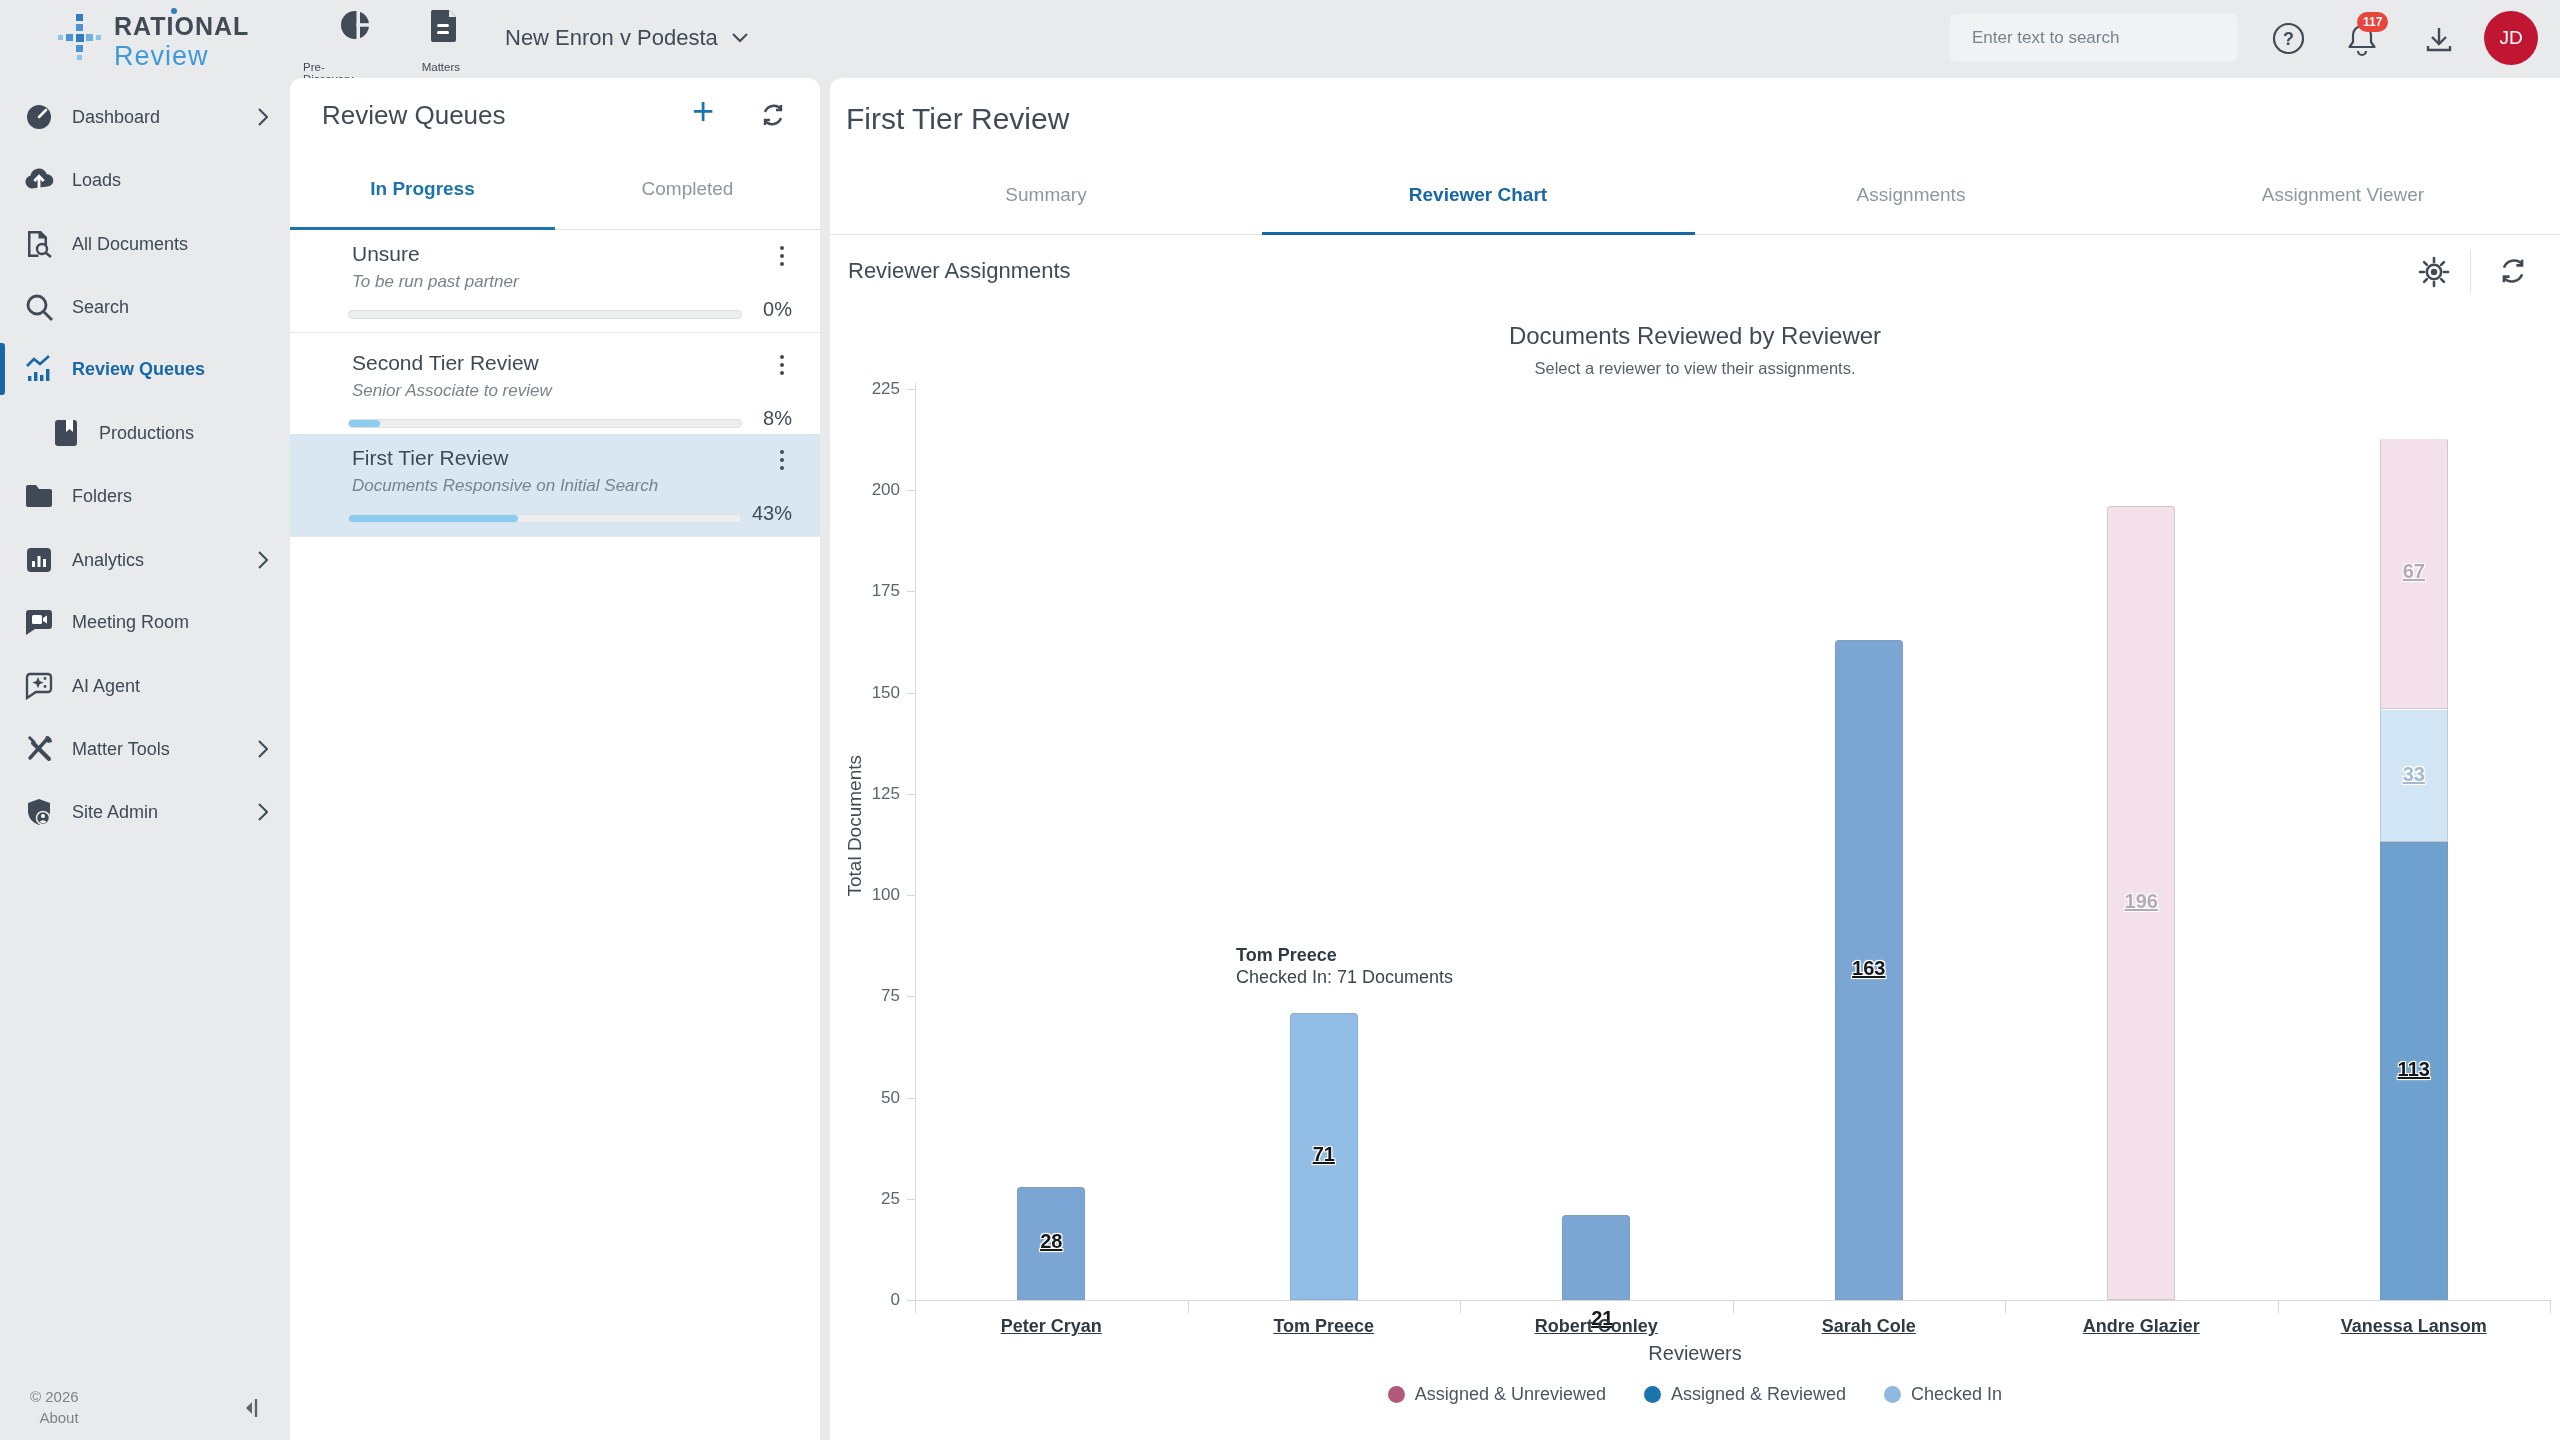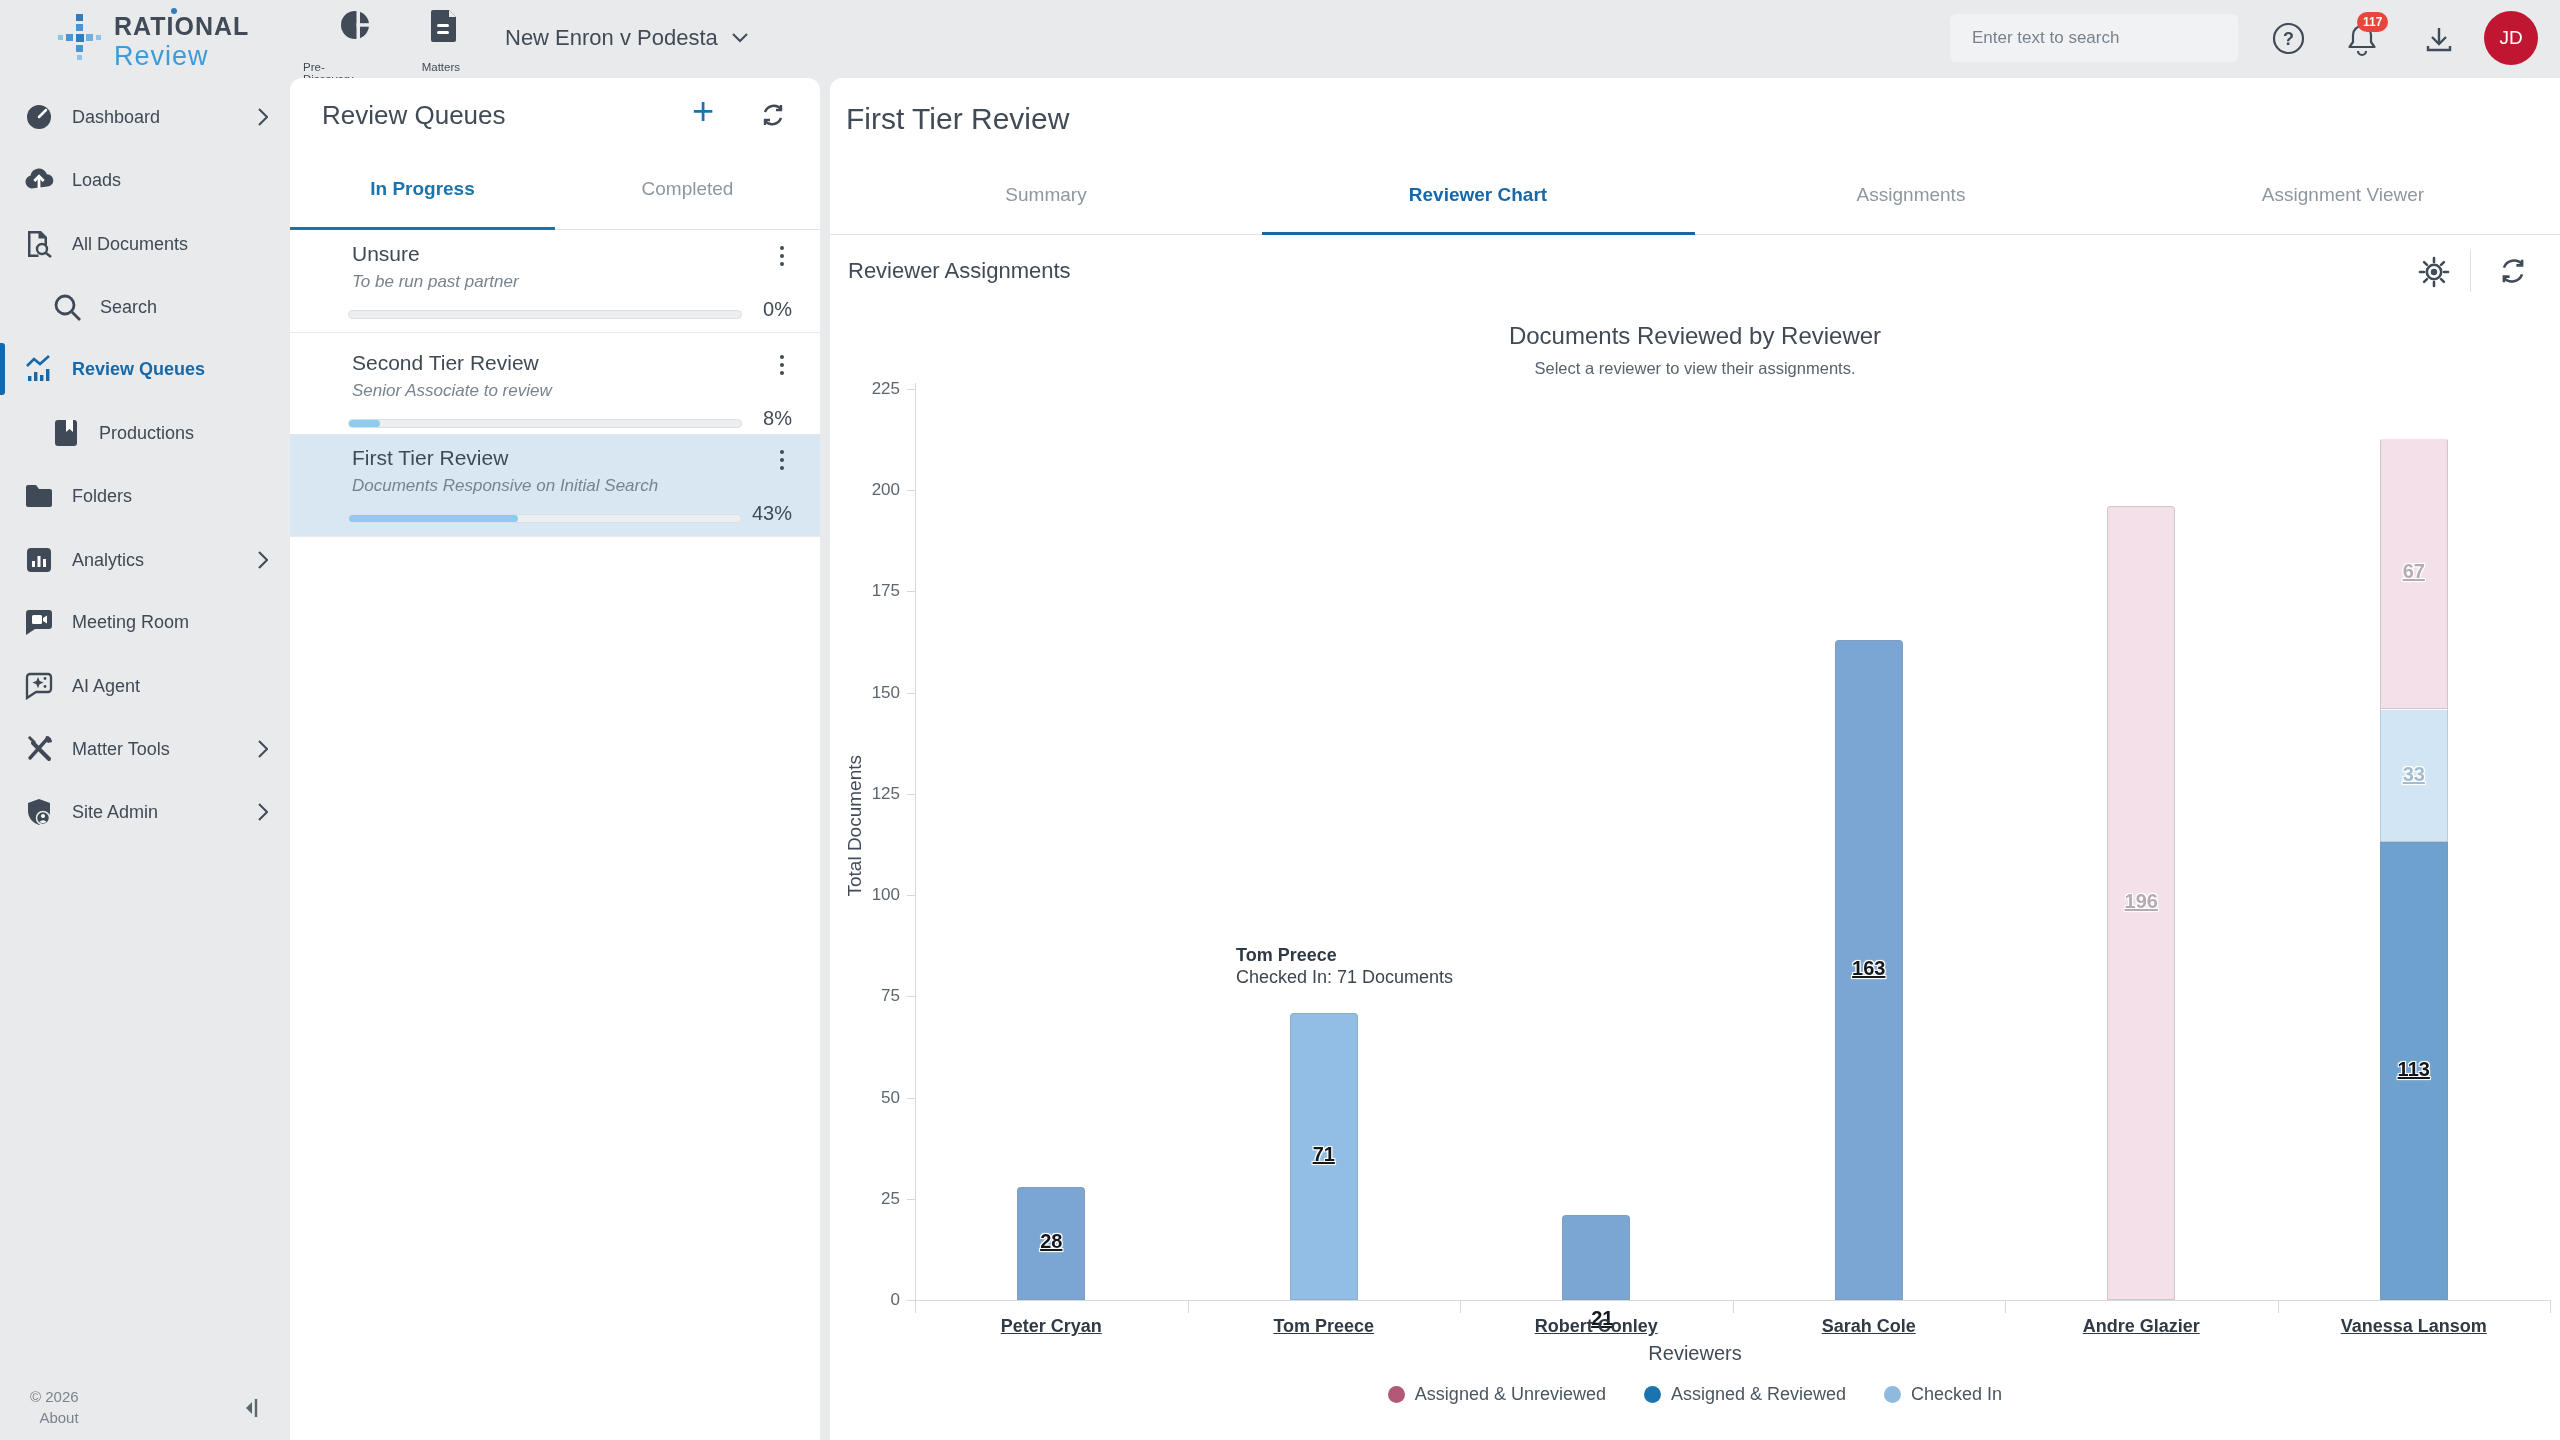--- a/index.html
+++ b/index.html
@@ -201,21 +201,21 @@
   <div class="side-item" style="top:135px;">
       <span class="ic">
         <svg width="28" height="30" viewBox="0 0 28 30">
           <path d="M3 2 h13 l6 6 v8 h-2.5 v-6.5 h-6 v-5 h-8 v21 h8 v2.5 h-10.5 z" fill="#3f4a56"></path>
           <circle cx="17" cy="20" r="5" fill="none" stroke="#3f4a56" stroke-width="2.4"></circle>
           <line x1="21" y1="24" x2="26" y2="28" stroke="#3f4a56" stroke-width="2.6"></line>
         </svg>
       </span>
       <span class="lab">All Documents</span>
     </div>
-  <div class="side-item" style="top:198px;padding-left:28px;">
+  <div class="side-item" style="top:198px;">
       <span class="ic">
         <svg width="28" height="28" viewBox="0 0 28 28">
           <circle cx="12" cy="12" r="9" fill="none" stroke="#3f4a56" stroke-width="2.8"></circle>
           <line x1="19" y1="19" x2="27" y2="27" stroke="#3f4a56" stroke-width="2.8"></line>
         </svg>
       </span>
       <span class="lab">Search</span>
     </div>
   <div class="side-item active" style="top:260px;">
       <span class="active-bar"></span>

